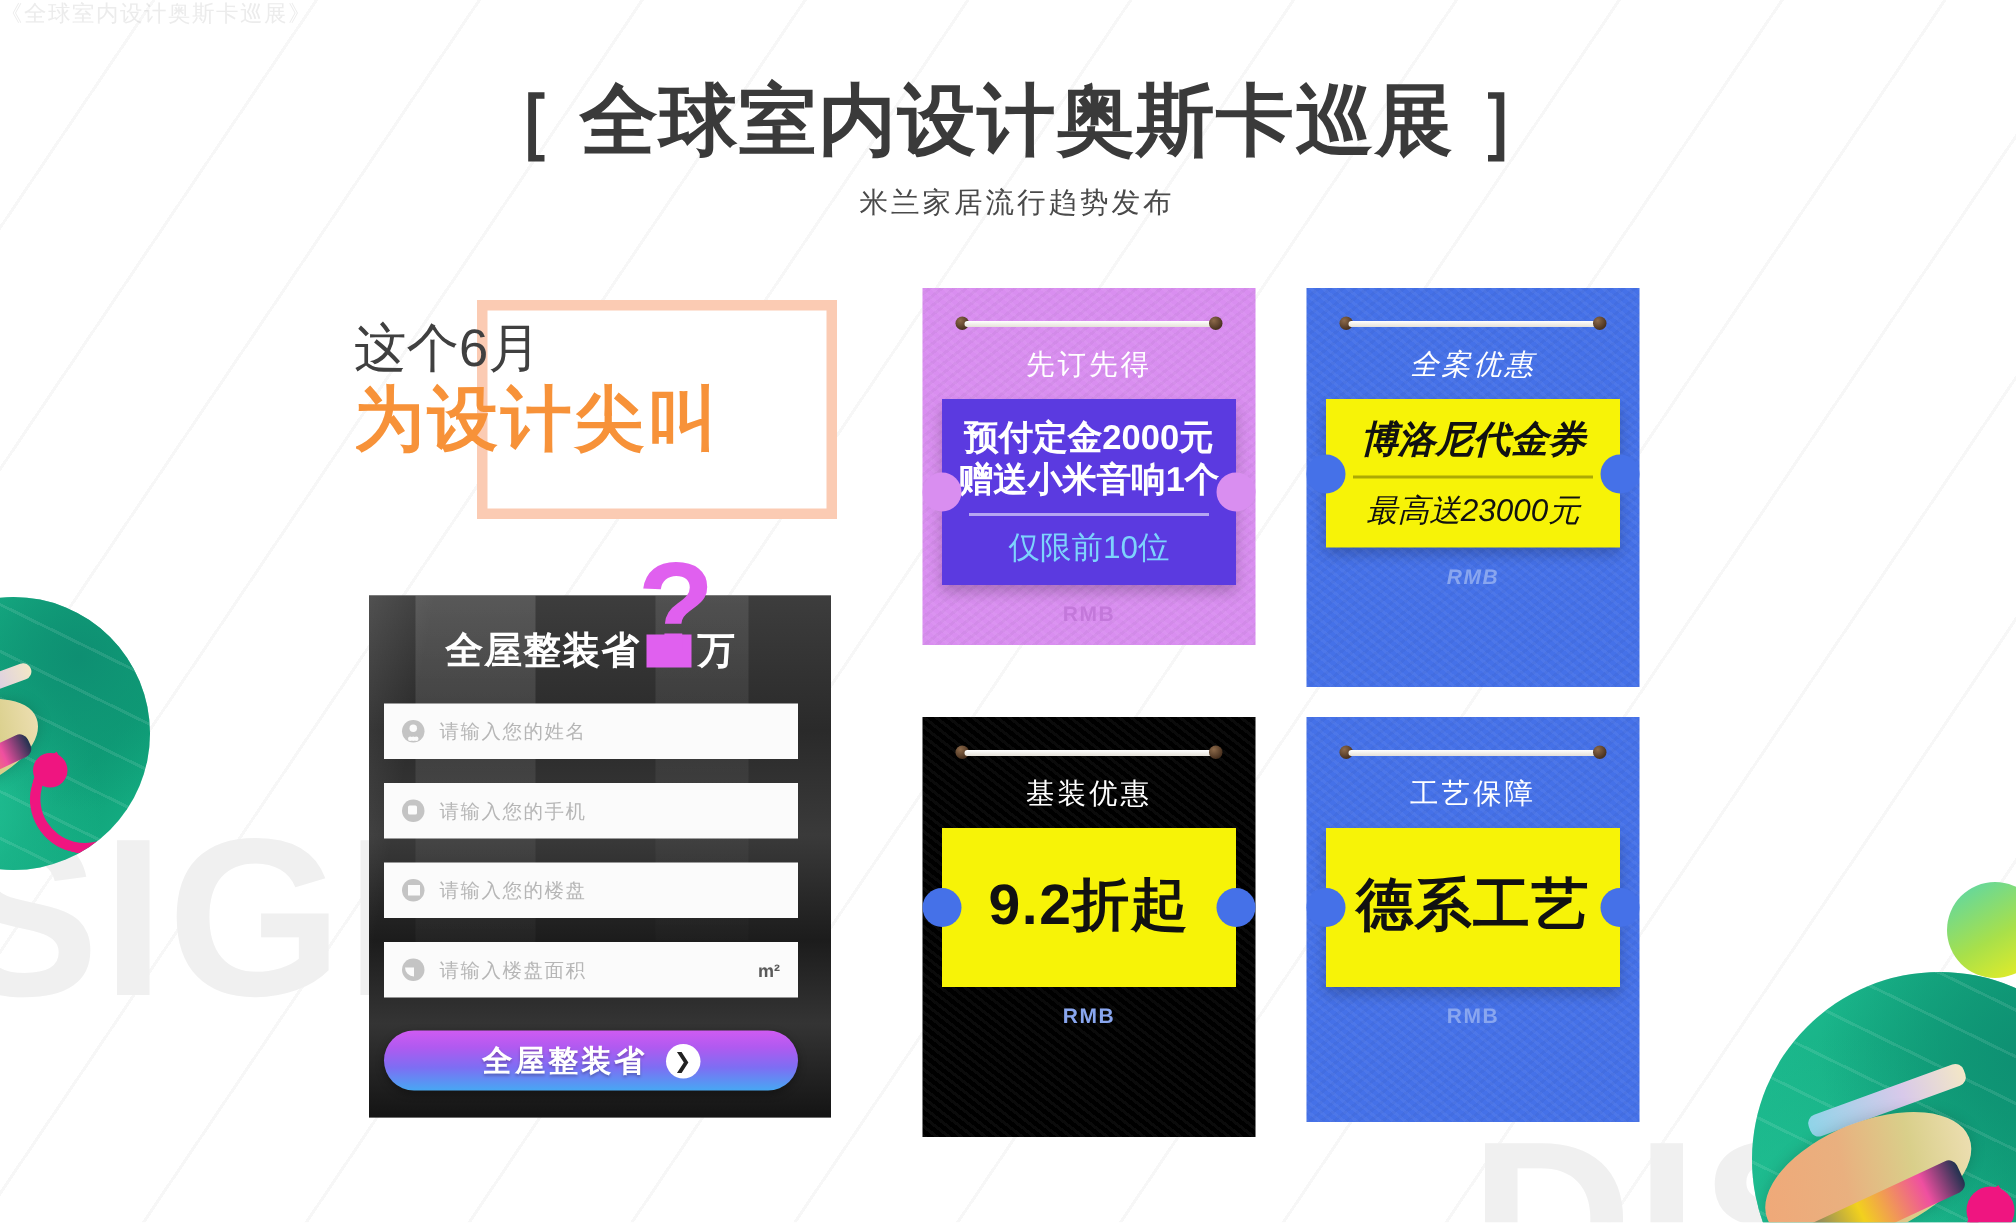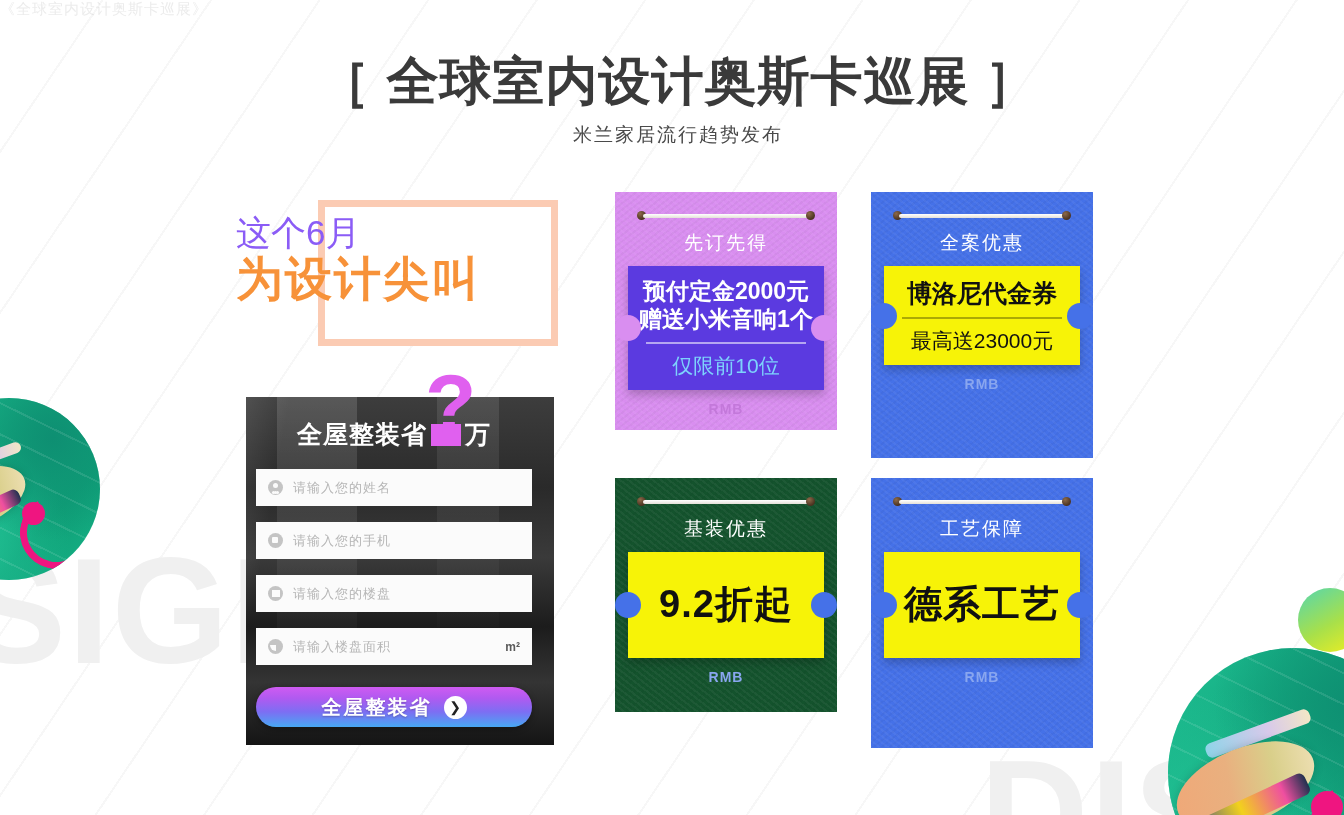--- a/index.html
+++ b/index.html
@@ -209,21 +209,21 @@
     background: #ffffff;
   }
   #headline-text {
     position: absolute;
     left: 0;
     top: 14px;
     width: 322px;
   }
   #headline-line1 {
     font-size: 35px;
-    color: #8b5cf6;
+    color: #404040;
     letter-spacing: 0px;
     line-height: 1.08;
     font-weight: 400;
   }
   #headline-line2 {
     font-size: 47px;
     color: #f79239;
     font-weight: 700;
     letter-spacing: 2px;
     line-height: 1.08;
@@ -393,22 +393,22 @@
     line-height: 1;
   }
 
   
   .card {
     position: absolute;
     z-index: 10;
     padding-top: 19px;
   }
   #card-0 { left: 615px;  top: 192px; width: 222px; height: 238px; background: #d98ef0; }
-  #card-1 { left: 871px;  top: 192px; width: 222px; height: 266px; background: #4571e8; }
-  #card-2 { left: 615px;  top: 478px; width: 222px; height: 234px; background: #14532d; }
+  #card-1 { left: 871px;  top: 192px; width: 222px; height: 266px; background: #4571e8; font-style: italic; }
+  #card-2 { left: 615px;  top: 478px; width: 222px; height: 280px; background: #000000; }
   #card-3 { left: 871px;  top: 478px; width: 222px; height: 270px; background: #4571e8; }
 
   .card .tex {
     position: absolute;
     inset: 0;
     background-image:
       repeating-linear-gradient(38deg, rgba(255,255,255,0.045) 0 2px, rgba(0,0,0,0) 2px 5px),
       repeating-linear-gradient(-38deg, rgba(0,0,0,0.030) 0 2px, rgba(0,0,0,0) 2px 5px);
     pointer-events: none;
   }

